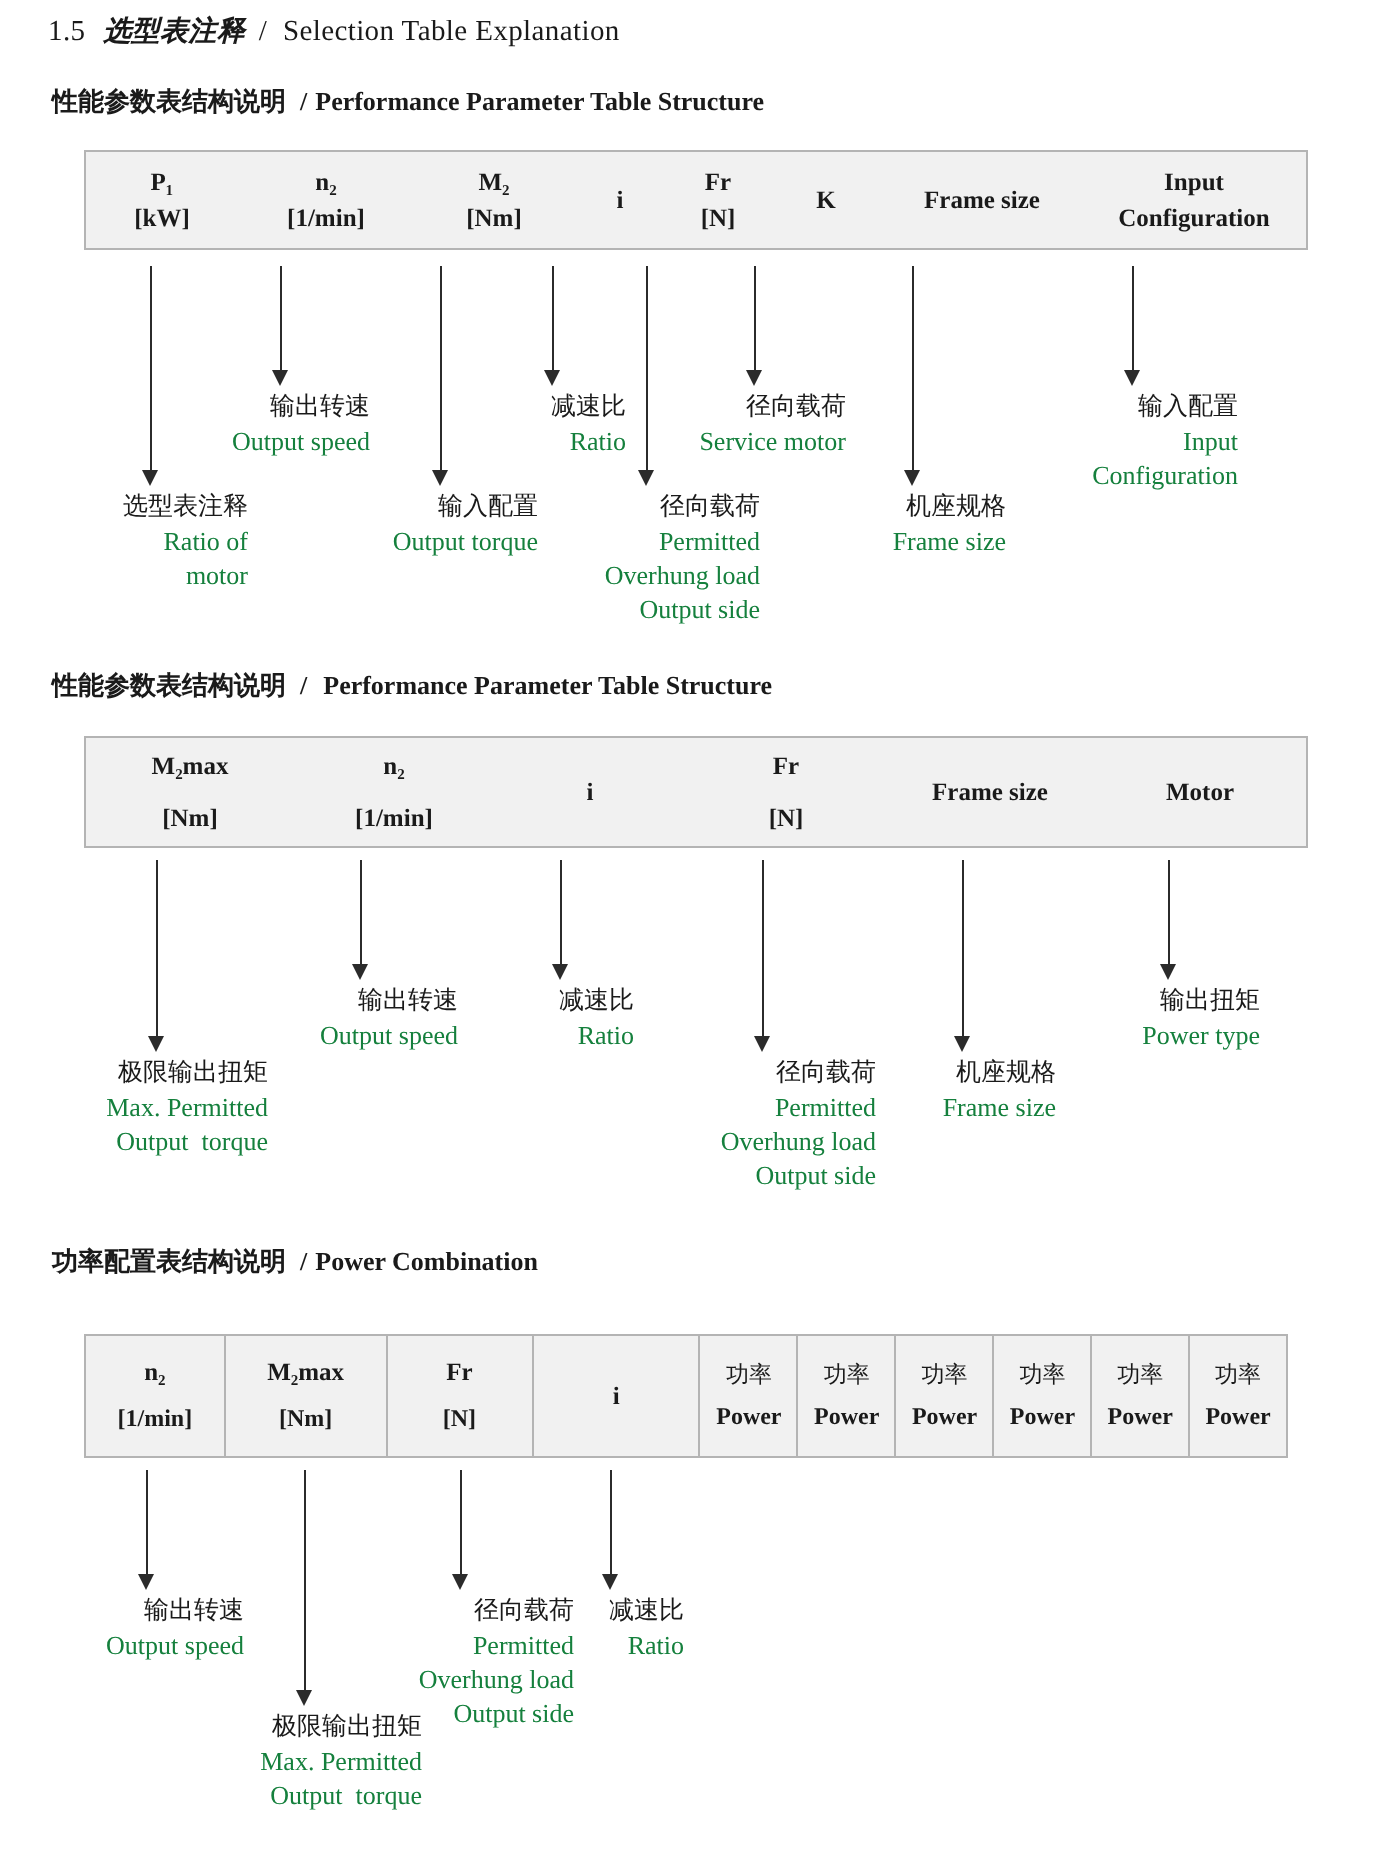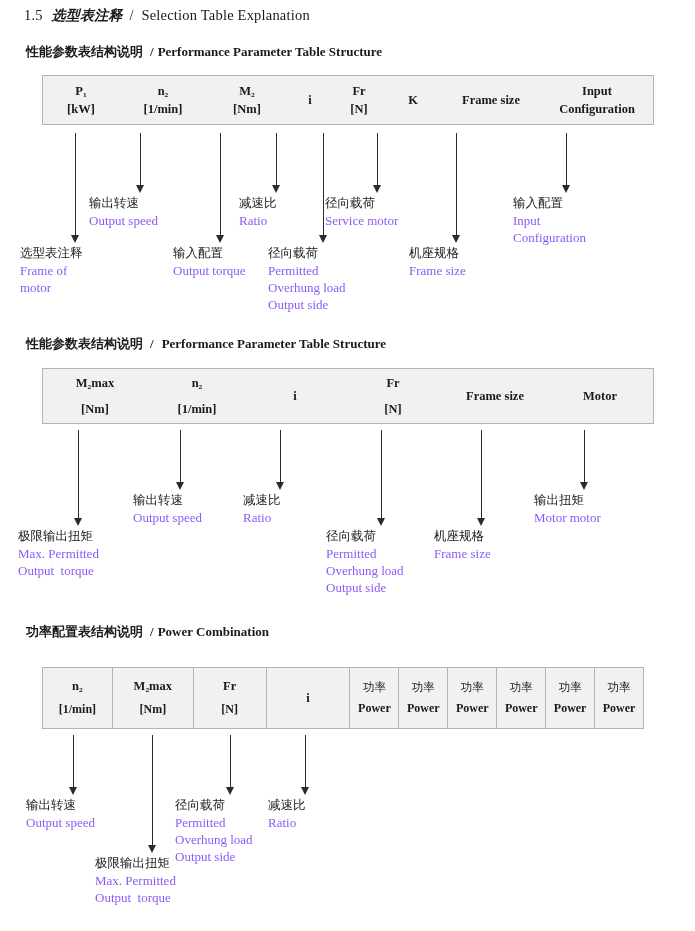--- a/index.html
+++ b/index.html
@@ -41,23 +41,23 @@
   .arrow .stem{
     position:absolute;left:4px;top:0;width:1px;background:#2b2b2b;
   }
   .arrow .head{
     position:absolute;left:0;width:0;height:0;
     border-left:4.5px solid transparent;border-right:4.5px solid transparent;
     border-top:8px solid #2b2b2b;
   }
 
   
-  .lab{position:absolute;text-align:left;line-height:1.32;white-space:nowrap;}
+  .lab{position:absolute;text-align:right;line-height:1.32;white-space:nowrap;}
   .lab .cn{display:block;font-family:"DejaVu Sans",sans-serif;font-size:12.5px;color:#1a1a1a;}
-  .lab .en{display:block;font-family:"Liberation Serif",serif;font-size:13px;color:#8b5cf6;}
+  .lab .en{display:block;font-family:"Liberation Serif",serif;font-size:13px;color:#15803d;}
 </style>
 </head>
 <body>
 
 <div class="page">
 
   <div class="h-main" style="left:24px;top:7px;">
     <span class="en">1.5</span>
     <span class="cn" style="margin-left:5px;">选型表注释</span>
     <span class="en" style="margin-left:3px;">/</span>
@@ -130,21 +130,21 @@
     <div class="stem" style="height:102px;"></div>
       <div class="head" style="top:102px;"></div>
   </div>
   <div class="arrow" style="left:562px;top:133px;height:60px;">
     <div class="stem" style="height:52px;"></div>
       <div class="head" style="top:52px;"></div>
   </div>
 
   <div class="lab" style="left:20px;top:245px;width:104px;">
     <span class="cn">选型表注释</span>
-    <span class="en">Frame of</span>
+    <span class="en">Ratio of</span>
     <span class="en">motor</span>
   </div>
   <div class="lab" style="left:89px;top:195px;width:96px;">
     <span class="cn">输出转速</span>
     <span class="en">Output speed</span>
   </div>
   <div class="lab" style="left:173px;top:245px;width:96px;">
     <span class="cn">输入配置</span>
     <span class="en">Output torque</span>
   </div>
@@ -245,21 +245,21 @@
     <span class="en">Permitted</span>
     <span class="en">Overhung load</span>
     <span class="en">Output side</span>
   </div>
   <div class="lab" style="left:434px;top:528px;width:94px;">
     <span class="cn">机座规格</span>
     <span class="en">Frame size</span>
   </div>
   <div class="lab" style="left:534px;top:492px;width:96px;">
     <span class="cn">输出扭矩</span>
-    <span class="en">Motor motor</span>
+    <span class="en">Power type</span>
   </div>
 
   <div class="h-sub" style="left:26px;top:622px;">
     <span class="cn">功率配置表结构说明</span>
     <span class="en" style="margin-left:3px;">/</span>
     <span class="en">Power Combination</span>
   </div>
 
   <div class="tbl divided" style="left:42px;top:667px;width:602px;height:62px;">
     <div class="cell" style="width:69px;">

